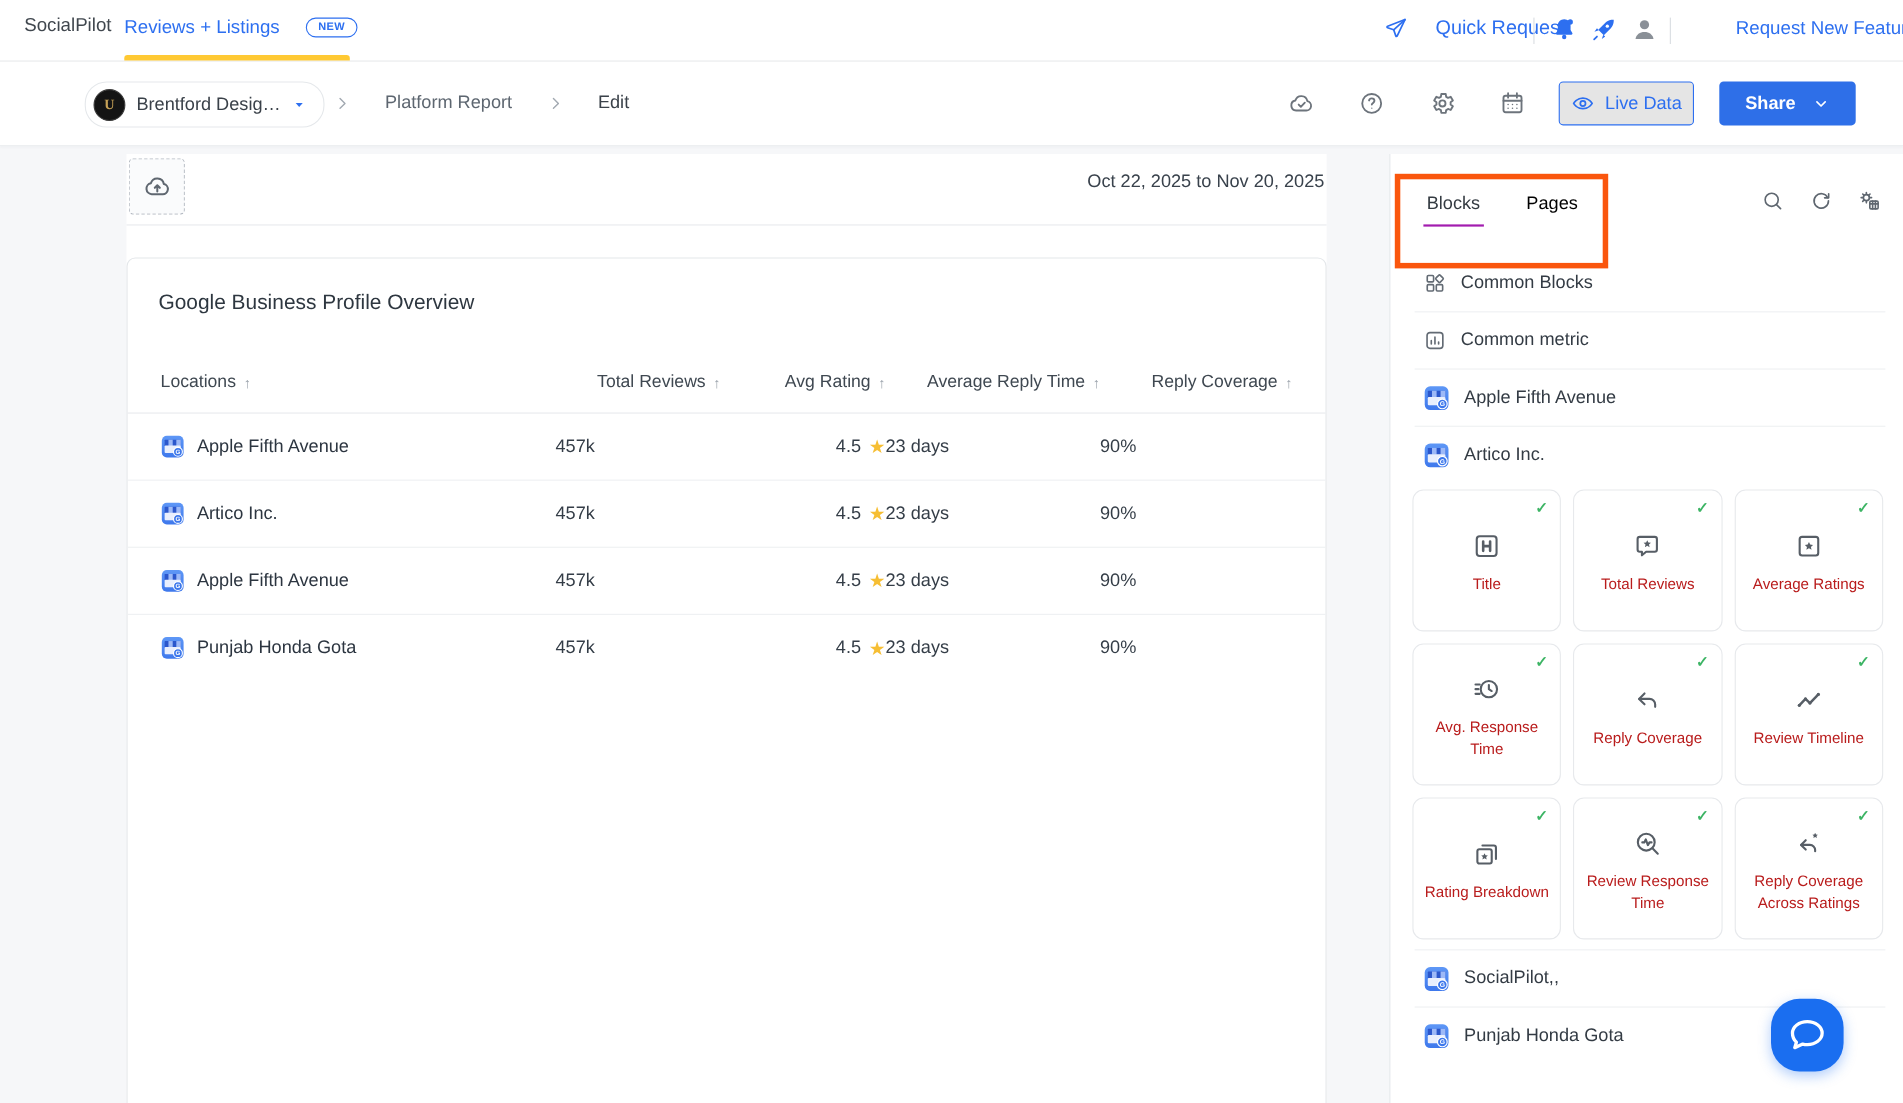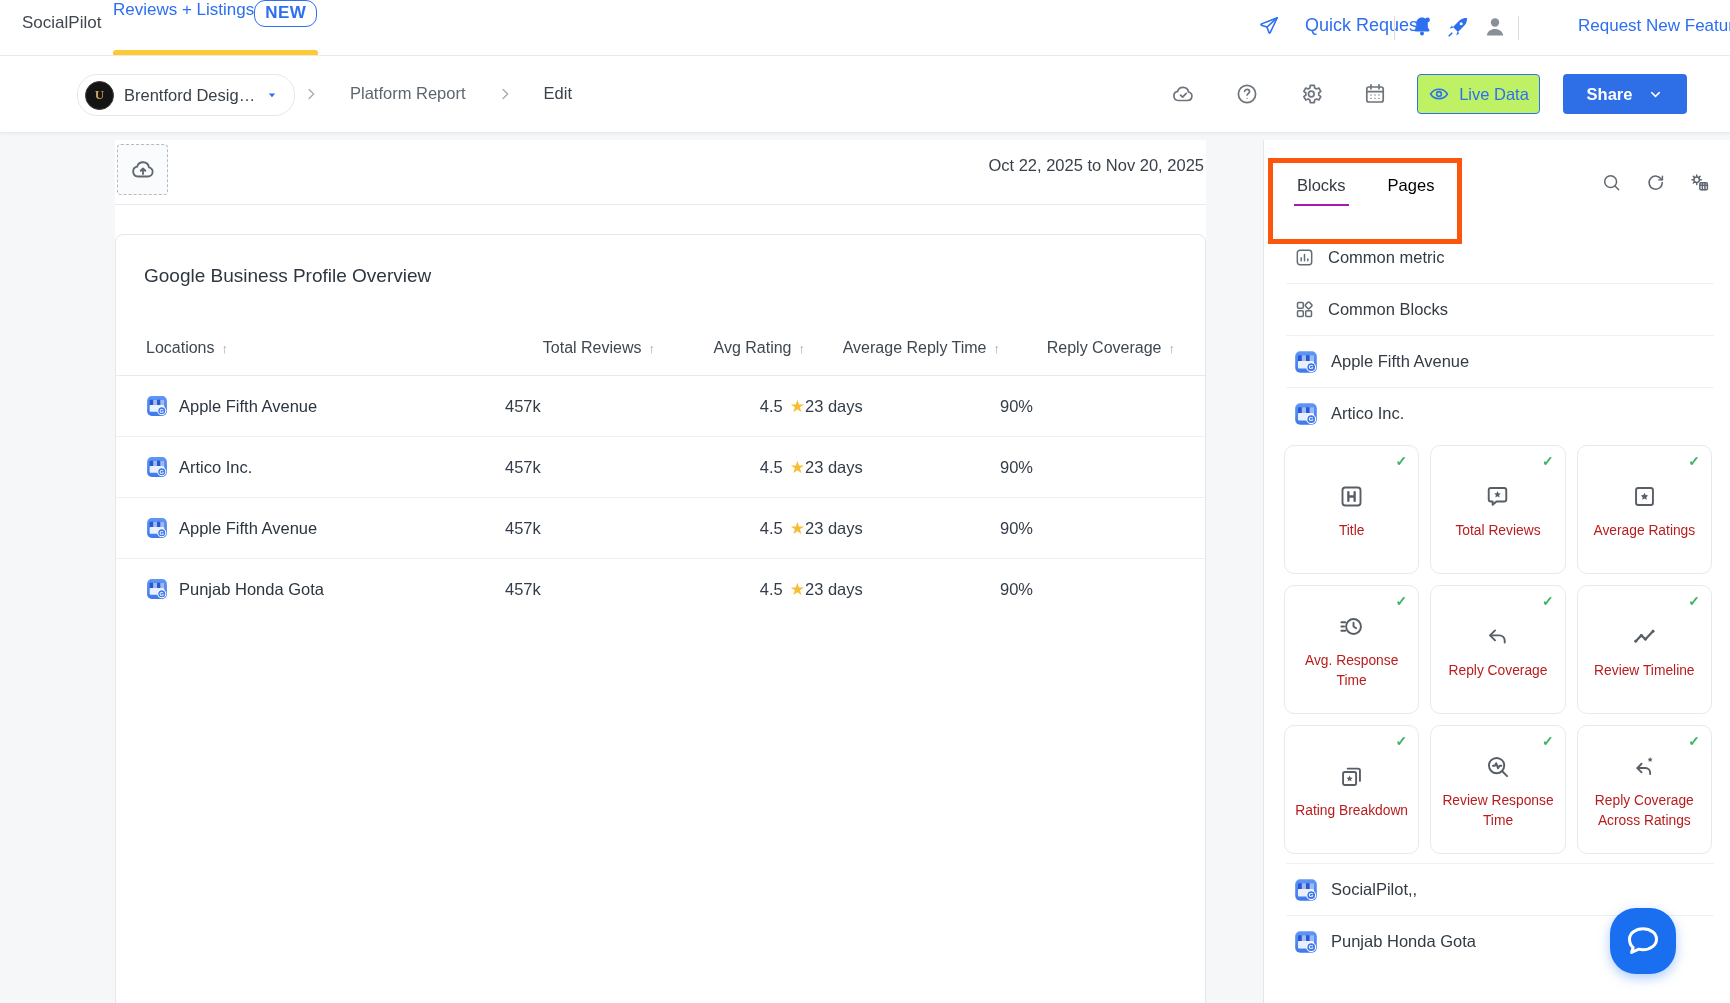--- a/index.html
+++ b/index.html
@@ -3,41 +3,41 @@
 <meta charset="utf-8">
 <style>
   html,body{margin:0;padding:0;}
   body{font-family:"Liberation Sans",sans-serif;background:#fff;}
   .screen{position:relative;width:1730px;height:1003px;overflow:hidden;background:#f6f7f9;color:#333b44;}
   svg.icn{fill:none;stroke:currentColor;stroke-width:1.7;stroke-linecap:round;stroke-linejoin:round;display:block;}
 
   
   .topnav{position:absolute;top:0;left:0;width:100%;height:55px;background:#fff;border-bottom:1px solid #e8eaec;z-index:6;}
   .brand{position:absolute;left:22px;top:1px;font-size:17px;color:#40474e;margin-top:12px;}
-  .nav-tab{position:absolute;left:113px;top:0;height:49px;display:flex;align-items:flex-start;gap:0;cursor:pointer;}
+  .nav-tab{position:absolute;left:113px;top:0;height:49px;display:flex;align-items:center;gap:24px;cursor:pointer;}
   .nav-tab-label{font-size:17px;color:#2d6ff0;}
-  .new-badge{font-size:17px;font-weight:bold;letter-spacing:.4px;color:#2d6ff0;border:1.5px solid #2d6ff0;border-radius:11px;padding:2px 10px 3px;background:#fff;}
+  .new-badge{font-size:10px;font-weight:bold;letter-spacing:.4px;color:#2d6ff0;border:1.5px solid #2d6ff0;border-radius:11px;padding:2px 10px 3px;background:#fff;}
   .nav-underline{position:absolute;left:113px;bottom:0;width:205px;height:5px;background:#ffc933;border-radius:3px 3px 0 0;}
   .quick-request{position:absolute;left:1258px;top:15px;display:flex;align-items:flex-start;gap:25px;color:#2d6ff0;font-size:18px;cursor:pointer;}
   .nav-divider{position:absolute;top:16px;width:1px;height:24px;background:#d9dde2;}
   .nav-ico{position:absolute;top:15px;width:24px;height:24px;}
   .feature-link{position:absolute;left:1578px;top:16px;width:152px;overflow:hidden;white-space:nowrap;color:#2d6ff0;font-size:17px;cursor:pointer;}
 
   
   .toolbar{position:absolute;top:55px;left:0;width:100%;height:77px;background:#fff;border-bottom:1px solid #e9ebee;box-shadow:0 1px 3px rgba(30,40,60,.05);z-index:5;}
   .account-pill{position:absolute;left:77px;top:19px;height:40px;display:flex;align-items:center;gap:10px;padding:0 15px 0 7px;border:1px solid #e5e8eb;border-radius:20px;background:#fff;cursor:pointer;}
   .avatar{width:27px;height:27px;border-radius:50%;background:#141414;color:#c7a257;display:flex;align-items:center;justify-content:center;font-family:"Liberation Serif",serif;font-size:13px;font-weight:bold;border:1px solid #3a3a3a;}
   .account-name{font-size:16.5px;color:#3a4149;max-width:150px;white-space:nowrap;}
   .crumbs{position:absolute;left:302px;top:0;height:77px;display:flex;align-items:center;gap:30px;}
   .crumb-muted{font-size:16.5px;color:#5d6670;cursor:pointer;}
   .crumb-current{font-size:16.5px;color:#3a4149;}
   .chev{color:#a2a9b1;}
   .toolbar-icons{position:absolute;left:1171px;top:0;height:77px;display:flex;align-items:center;gap:40px;color:#6d747c;}
   .toolbar-icons .tico{width:24px;height:24px;cursor:pointer;}
-  .live-data-btn{position:absolute;left:1417px;top:19px;width:123px;height:40px;border:1px solid #2d6ff0;border-radius:4px;background:#bef264;color:#2d6ff0;font-size:16.5px;display:flex;align-items:center;justify-content:center;gap:9px;cursor:pointer;}
+  .live-data-btn{position:absolute;left:1417px;top:19px;width:123px;height:40px;border:1px solid #2d6ff0;border-radius:4px;background:#e5e5e5;color:#2d6ff0;font-size:16.5px;display:flex;align-items:center;justify-content:center;gap:9px;cursor:pointer;}
   .share-btn{position:absolute;left:1563px;top:19px;width:124px;height:40px;border:none;border-radius:4px;background:#2e6fe8;color:#fff;font-size:16.5px;font-weight:bold;display:flex;align-items:center;justify-content:center;gap:16px;cursor:pointer;}
 
   
   .workspace{position:absolute;top:132px;left:0;right:0;bottom:0;background:#f6f7f9;}
   .canvas{position:absolute;left:115px;top:8px;width:1091px;bottom:0;background:#fff;}
   .upload-box{position:absolute;left:2px;top:4px;width:49px;height:49px;border:1px dashed #b4bac2;border-radius:4px;background:#fafbfc;display:flex;align-items:center;justify-content:center;color:#5f6770;cursor:pointer;}
   .date-range{position:absolute;right:2px;top:16px;font-size:16.5px;color:#39424c;}
   .canvas-divider{position:absolute;left:0;right:0;top:64px;border-top:1px solid #e8eaed;}
   .report-card{position:absolute;left:0;right:0;top:94px;bottom:-12px;background:#fff;border:1px solid #e4e7ea;border-radius:8px;}
   .card-title{padding:30px 28px 0;font-size:19px;color:#2e3740;}
@@ -318,33 +318,33 @@
             <circle cx="8.8" cy="8.8" r="3.1"></circle>
             <path d="M8.8 3.4v2M8.8 12.2v2M3.4 8.8h2M12.2 8.8h2M5 5l1.4 1.4M12.6 5l-1.4 1.4M5 12.6l1.4-1.4"></path>
             <rect x="12.4" y="12.4" width="8.6" height="8" rx="1.2" fill="#fff"></rect>
             <path d="M12.4 15.2h8.6M15.3 12.4v8M18.2 12.4v8"></path>
           </svg>
         </div>
       </div>
 
       <div class="sb-row">
         <svg class="icn rico" viewBox="0 0 24 24">
-          <rect x="3.8" y="3.8" width="16.4" height="16.4" rx="3"></rect>
-          <path d="M8.2 15.6v-3.4M12 15.6V8.6M15.8 15.6v-2"></path>
-        </svg>
-        <span>Common metric</span>
-      </div>
-      <div class="sb-row">
-        <svg class="icn rico" viewBox="0 0 24 24">
           <rect x="4" y="4" width="6.6" height="6.6" rx="1.2"></rect>
             <rect x="4" y="13.4" width="6.6" height="6.6" rx="1.2"></rect>
           <rect x="13.4" y="13.4" width="6.6" height="6.6" rx="1.2"></rect>
           <rect x="13.6" y="4.2" width="6.2" height="6.2" rx="1.2" transform="rotate(45 16.7 7.3)"></rect>
         </svg>
         <span>Common Blocks</span>
+      </div>
+      <div class="sb-row">
+        <svg class="icn rico" viewBox="0 0 24 24">
+          <rect x="3.8" y="3.8" width="16.4" height="16.4" rx="3"></rect>
+          <path d="M8.2 15.6v-3.4M12 15.6V8.6M15.8 15.6v-2"></path>
+        </svg>
+        <span>Common metric</span>
       </div>
       <div class="sb-row">
         <svg class="gbp-md">
             <use href="#gbp"></use>
           </svg>
         <span>Apple Fifth Avenue</span>
       </div>
       <div class="sb-row no-line">
         <svg class="gbp-md">
             <use href="#gbp"></use>

